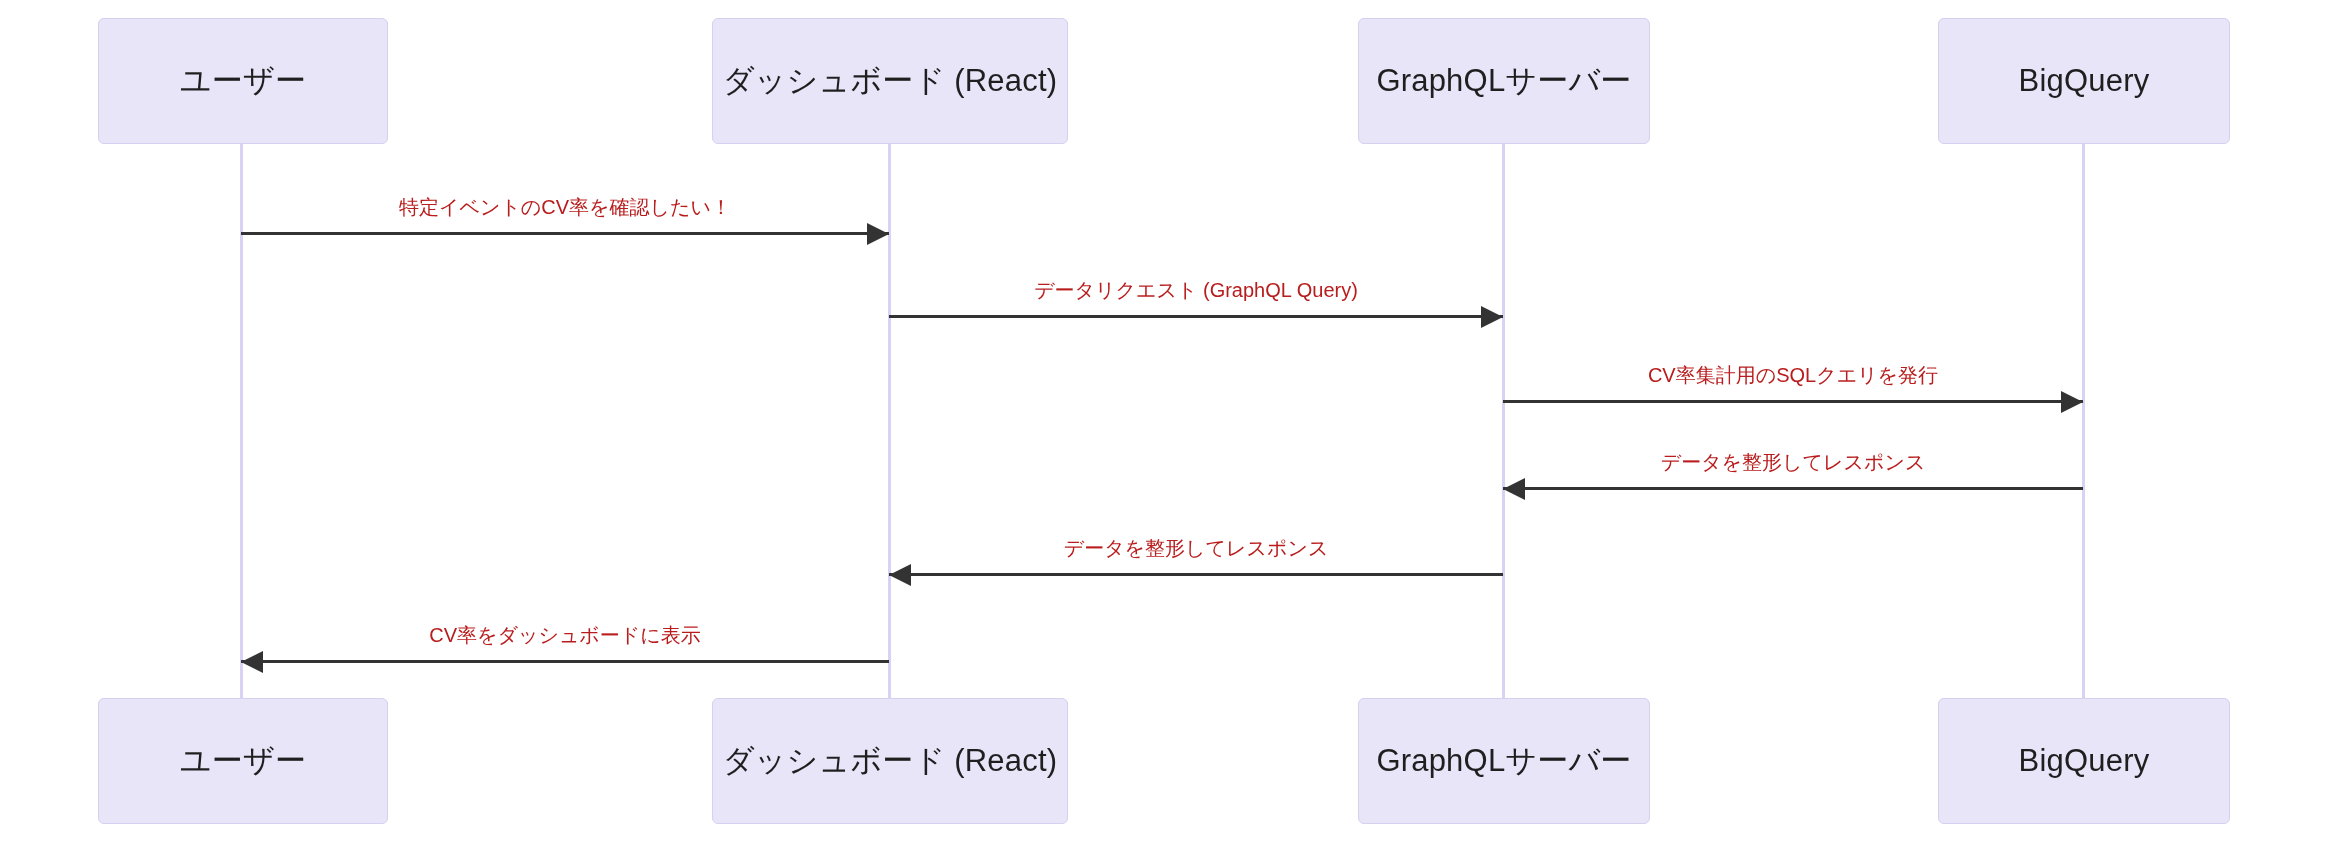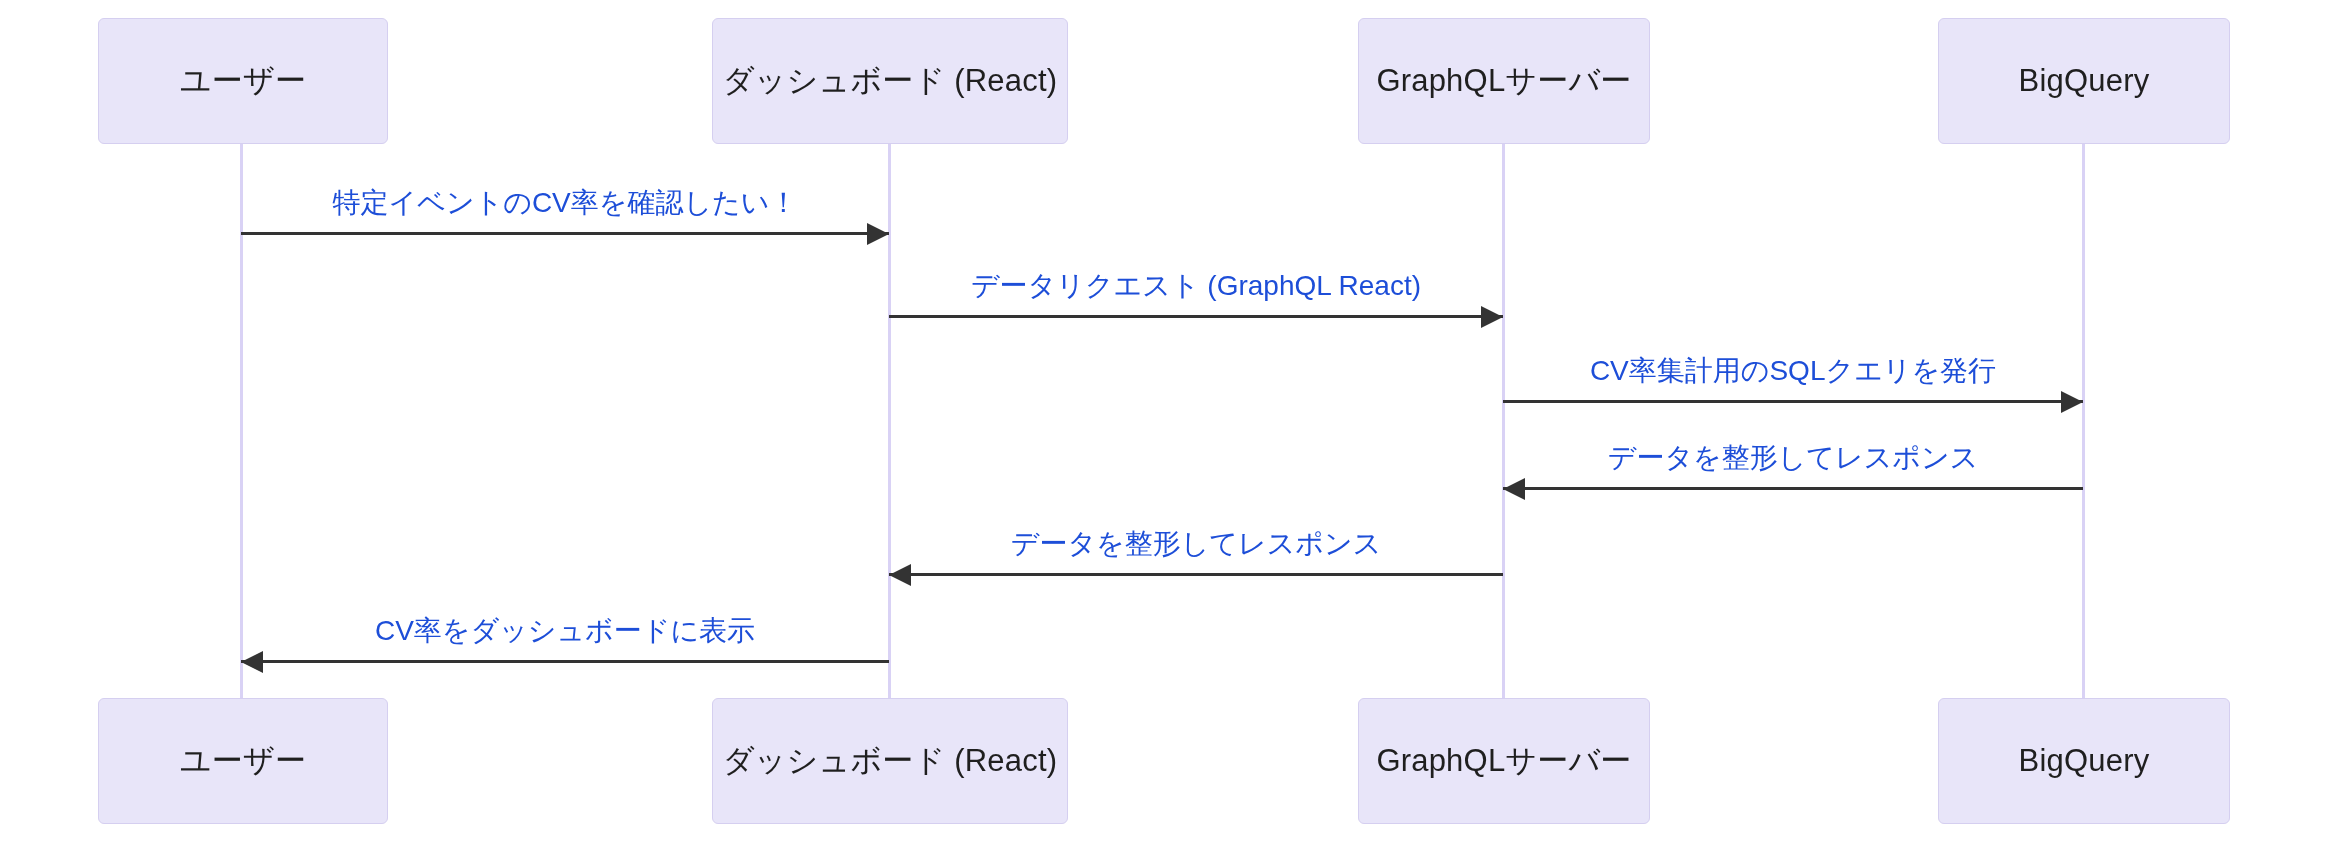--- a/index.html
+++ b/index.html
@@ -66,23 +66,23 @@
     border-left: 22px solid #333333;
   }
   .arrowhead.left {
     border-right: 22px solid #333333;
   }
   .message-label {
     position: absolute;
     bottom: 12px;
     width: 100%;
     text-align: center;
-    font-size: 28px;
+    font-size: 20px;
     line-height: 1.25;
-    color: #1d4ed8;
+    color: #b91c1c;
     white-space: nowrap;
   }
 </style>
 </head>
 <body>
 
 <div id="diagram-root">
   <div id="lifelines-layer">
       <div class="lifeline" style="left: 240px;"></div>
       <div class="lifeline" style="left: 888px;"></div>
@@ -105,21 +105,21 @@
     </div>
   <div id="messages-layer">
       <div class="message" style="left: 241px; top: 232px; width: 648px;">
         <div class="message-line" style="width: 648px;"></div>
         <div class="arrowhead right" style="left: 626px;"></div>
         <div class="message-label">特定イベントのCV率を確認したい！</div>
       </div>
       <div class="message" style="left: 889px; top: 315px; width: 614px;">
         <div class="message-line" style="width: 614px;"></div>
         <div class="arrowhead right" style="left: 592px;"></div>
-        <div class="message-label">データリクエスト (GraphQL React)</div>
+        <div class="message-label">データリクエスト (GraphQL Query)</div>
       </div>
       <div class="message" style="left: 1503px; top: 400px; width: 580px;">
         <div class="message-line" style="width: 580px;"></div>
         <div class="arrowhead right" style="left: 558px;"></div>
         <div class="message-label">CV率集計用のSQLクエリを発行</div>
       </div>
       <div class="message" style="left: 1503px; top: 487px; width: 580px;">
         <div class="message-line" style="width: 580px;"></div>
         <div class="arrowhead left" style="left: 0px;"></div>
         <div class="message-label">データを整形してレスポンス</div>

